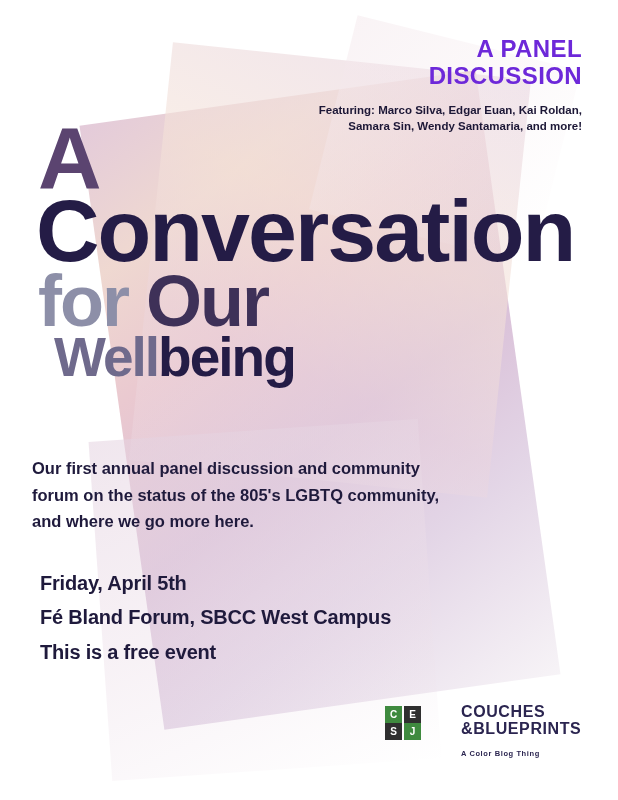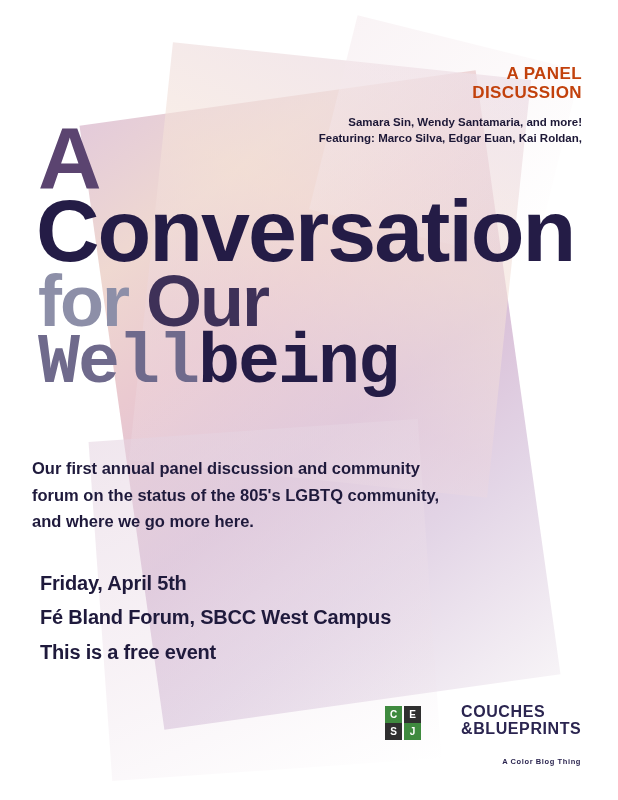--- a/index.html
+++ b/index.html
@@ -85,26 +85,25 @@
   
   .header {
     position: absolute;
     right: 36px;
     top: 36px;
     width: 360px;
     text-align: right;
     z-index: 5;
   }
   .header-title {
-    font-size: 17px;
+    font-size: 24px;
     font-weight: bold;
     line-height: 1.12;
     letter-spacing: 0.4px;
-    color: #c2410c;
-    margin-top: 28px;
+    color: #6d28d9;
   }
   .header-featuring {
     margin-top: 12px;
     font-size: 11.5px;
     font-weight: bold;
     line-height: 1.42;
     color: #1c1736;
   }
 
   
@@ -117,21 +116,21 @@
   }
   .headline-line {
     font-weight: bold;
     letter-spacing: -2px;
     line-height: 0.92;
     white-space: nowrap;
   }
   .hl-1 { font-size: 88px; color: #4e3a63; margin-left: 2px; }
   .hl-2 { font-size: 88px; margin-top: -8px; }
   .hl-3 { font-size: 72px; margin-top: -4px; margin-left: 2px; }
-  .hl-4 { font-size: 70px; margin-top: -2px; margin-left: 2px; font-family: Liberation Mono, monospace; }
+  .hl-4 { font-size: 55px; margin-top: -2px; margin-left: 18px; }
 
   .w-a      { color: #5b4470; }
   .w-conv   { color: #241c46; }
   .w-for    { color: #8d8fa8; }
   .w-our    { color: #3e3158; }
   .w-well   { color: #6f6a8c; }
   .w-being  { color: #241c46; }
 
   
   .body-copy {
@@ -206,48 +205,48 @@
   }
   .cb-line1, .cb-line2 {
     font-size: 16px;
     font-weight: bold;
     letter-spacing: 0.6px;
     color: #2b2550;
     line-height: 1.05;
     text-align: left;
   }
   .cb-tag {
-    margin-top: 19px;
+    margin-top: 11px;
     font-size: 7.5px;
     font-weight: bold;
     letter-spacing: 0.6px;
     color: #2b2550;
-    text-align: right;
+    text-align: left;
   }
 </style>
 </head>
 <body>
 
 <div class="poster">
 
   <div class="shape-layer">
     <div class="shape shape-main"></div>
     <div class="shape shape-second"></div>
     <div class="shape shape-lower"></div>
     <div class="shape shape-topright"></div>
   </div>
 
   <div class="header">
     <div class="header-title">
       <div>A PANEL</div>
       <div>DISCUSSION</div>
     </div>
     <div class="header-featuring">
+      <div>Featuring: Marco Silva, Edgar Euan, Kai Roldan,</div>
       <div>Samara Sin, Wendy Santamaria, and more!</div>
-      <div>Featuring: Marco Silva, Edgar Euan, Kai Roldan,</div>
     </div>
   </div>
 
   <div class="headline">
     <div class="headline-line hl-1">
       <span class="w-a">A</span>
     </div>
     <div class="headline-line hl-2">
       <span class="w-conv">Conversation</span>
     </div>

